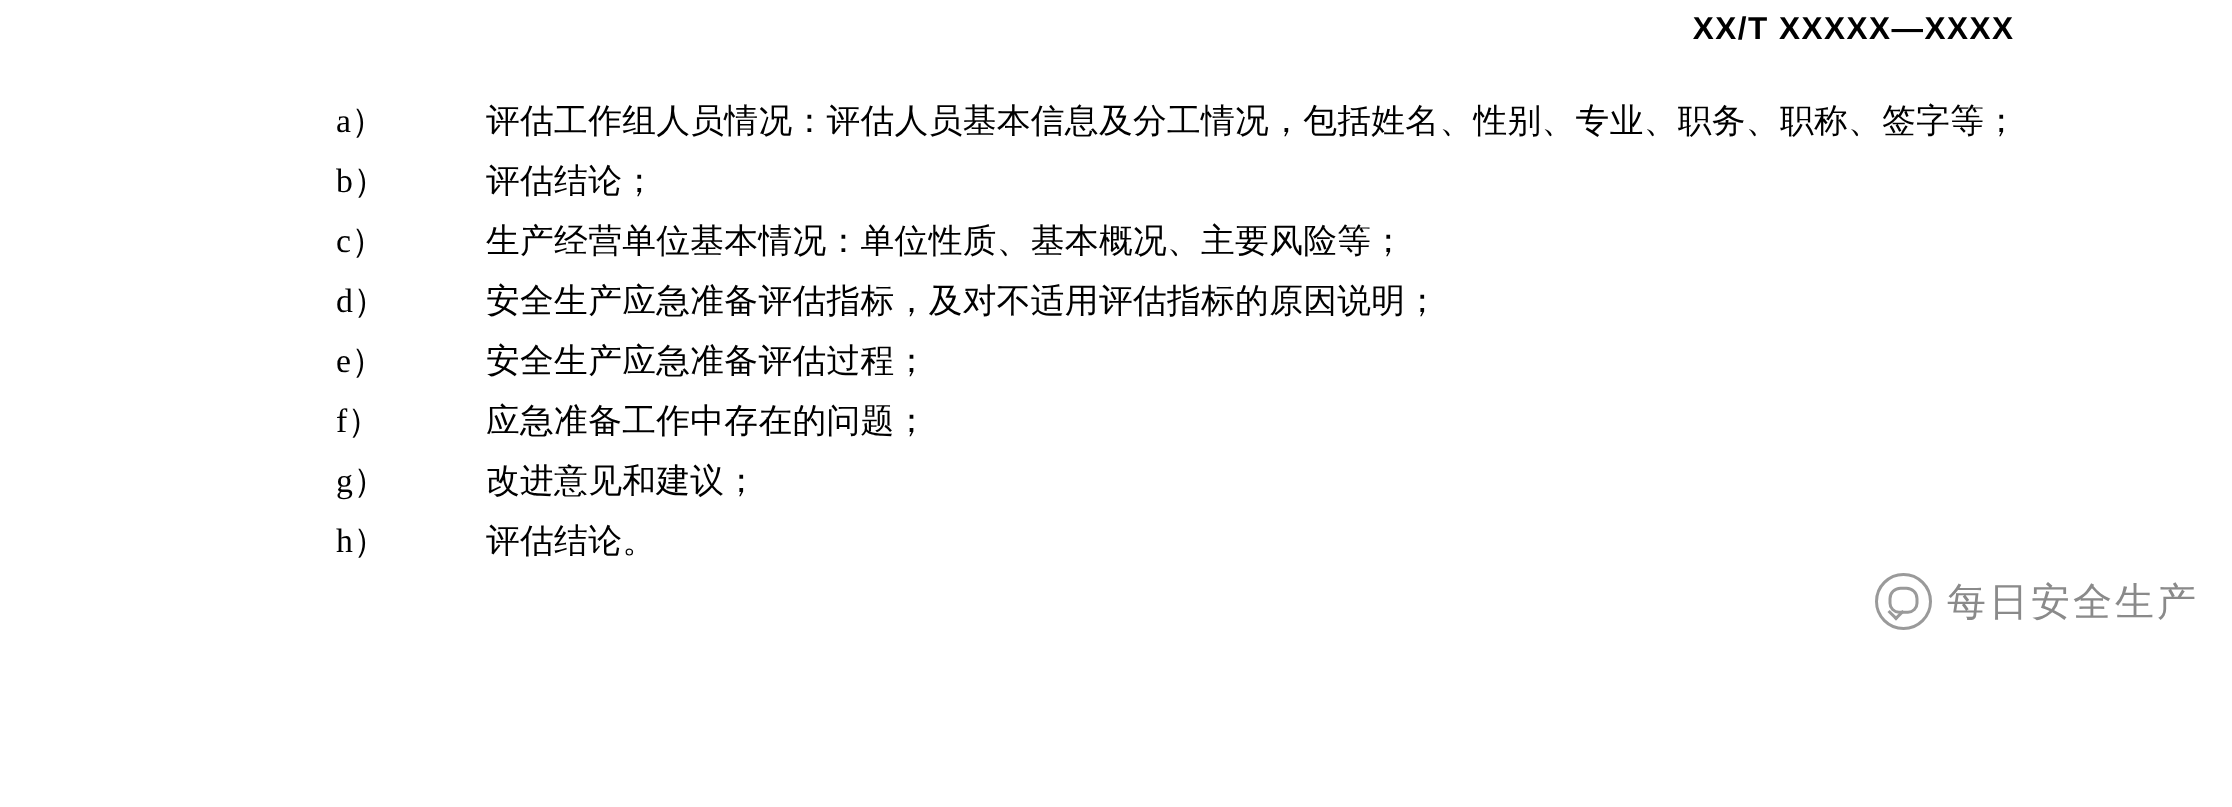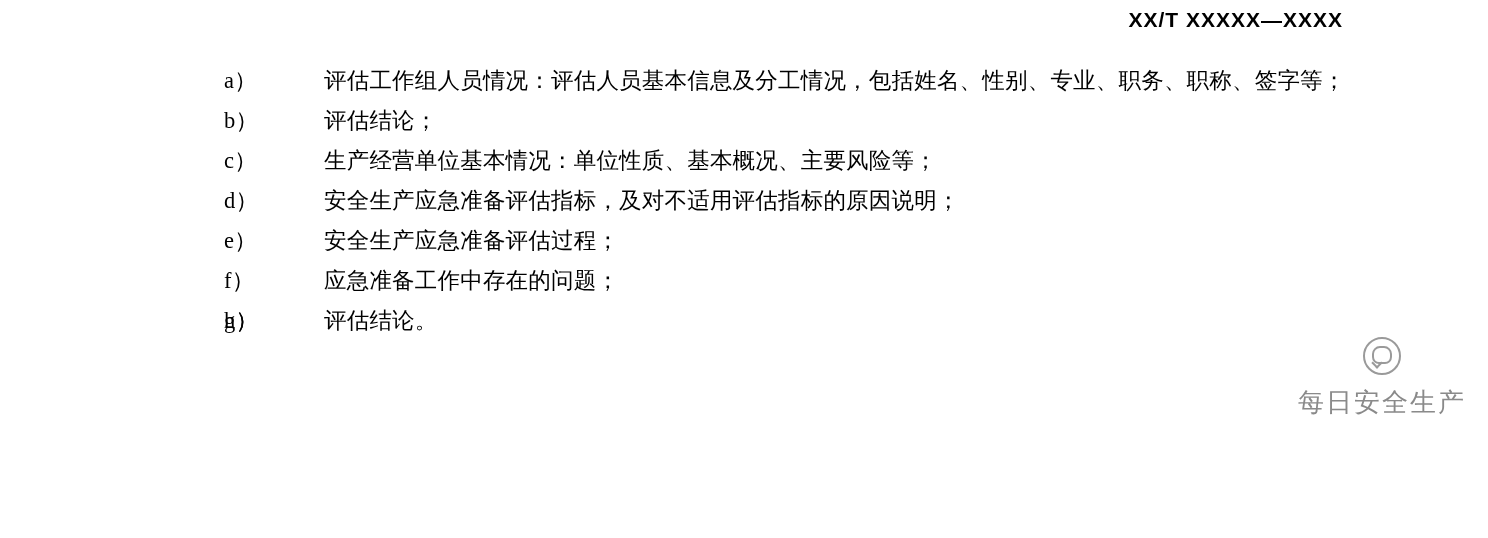--- a/index.html
+++ b/index.html
@@ -88,21 +88,20 @@
 
   
   .wm {
     position: absolute;
     right: 22px;
     bottom: 38px;
     display: flex;
     align-items: center;
     gap: 10px;
     color: #8a8a8a;
-    flex-direction: column;
   }
   .wm .wm-badge {
     width: 34px;
     height: 34px;
     border: 2px solid #9a9a9a;
     border-radius: 50%;
     position: relative;
     flex: 0 0 auto;
   }
   .wm .wm-badge::before {
@@ -166,20 +165,21 @@
       <li>
         <span class="marker">e）</span>
         <span class="item-text">安全生产应急准备评估过程；</span>
       </li>
       <li>
         <span class="marker">f）</span>
         <span class="item-text">应急准备工作中存在的问题；</span>
       </li>
       <li>
         <span class="marker">g）</span>
+        <span class="item-text">改进意见和建议；</span>
       </li>
       <li>
         <span class="marker">h）</span>
         <span class="item-text">评估结论。</span>
       </li>
     </ol>
 
   </div>
 
   <div class="wm">

